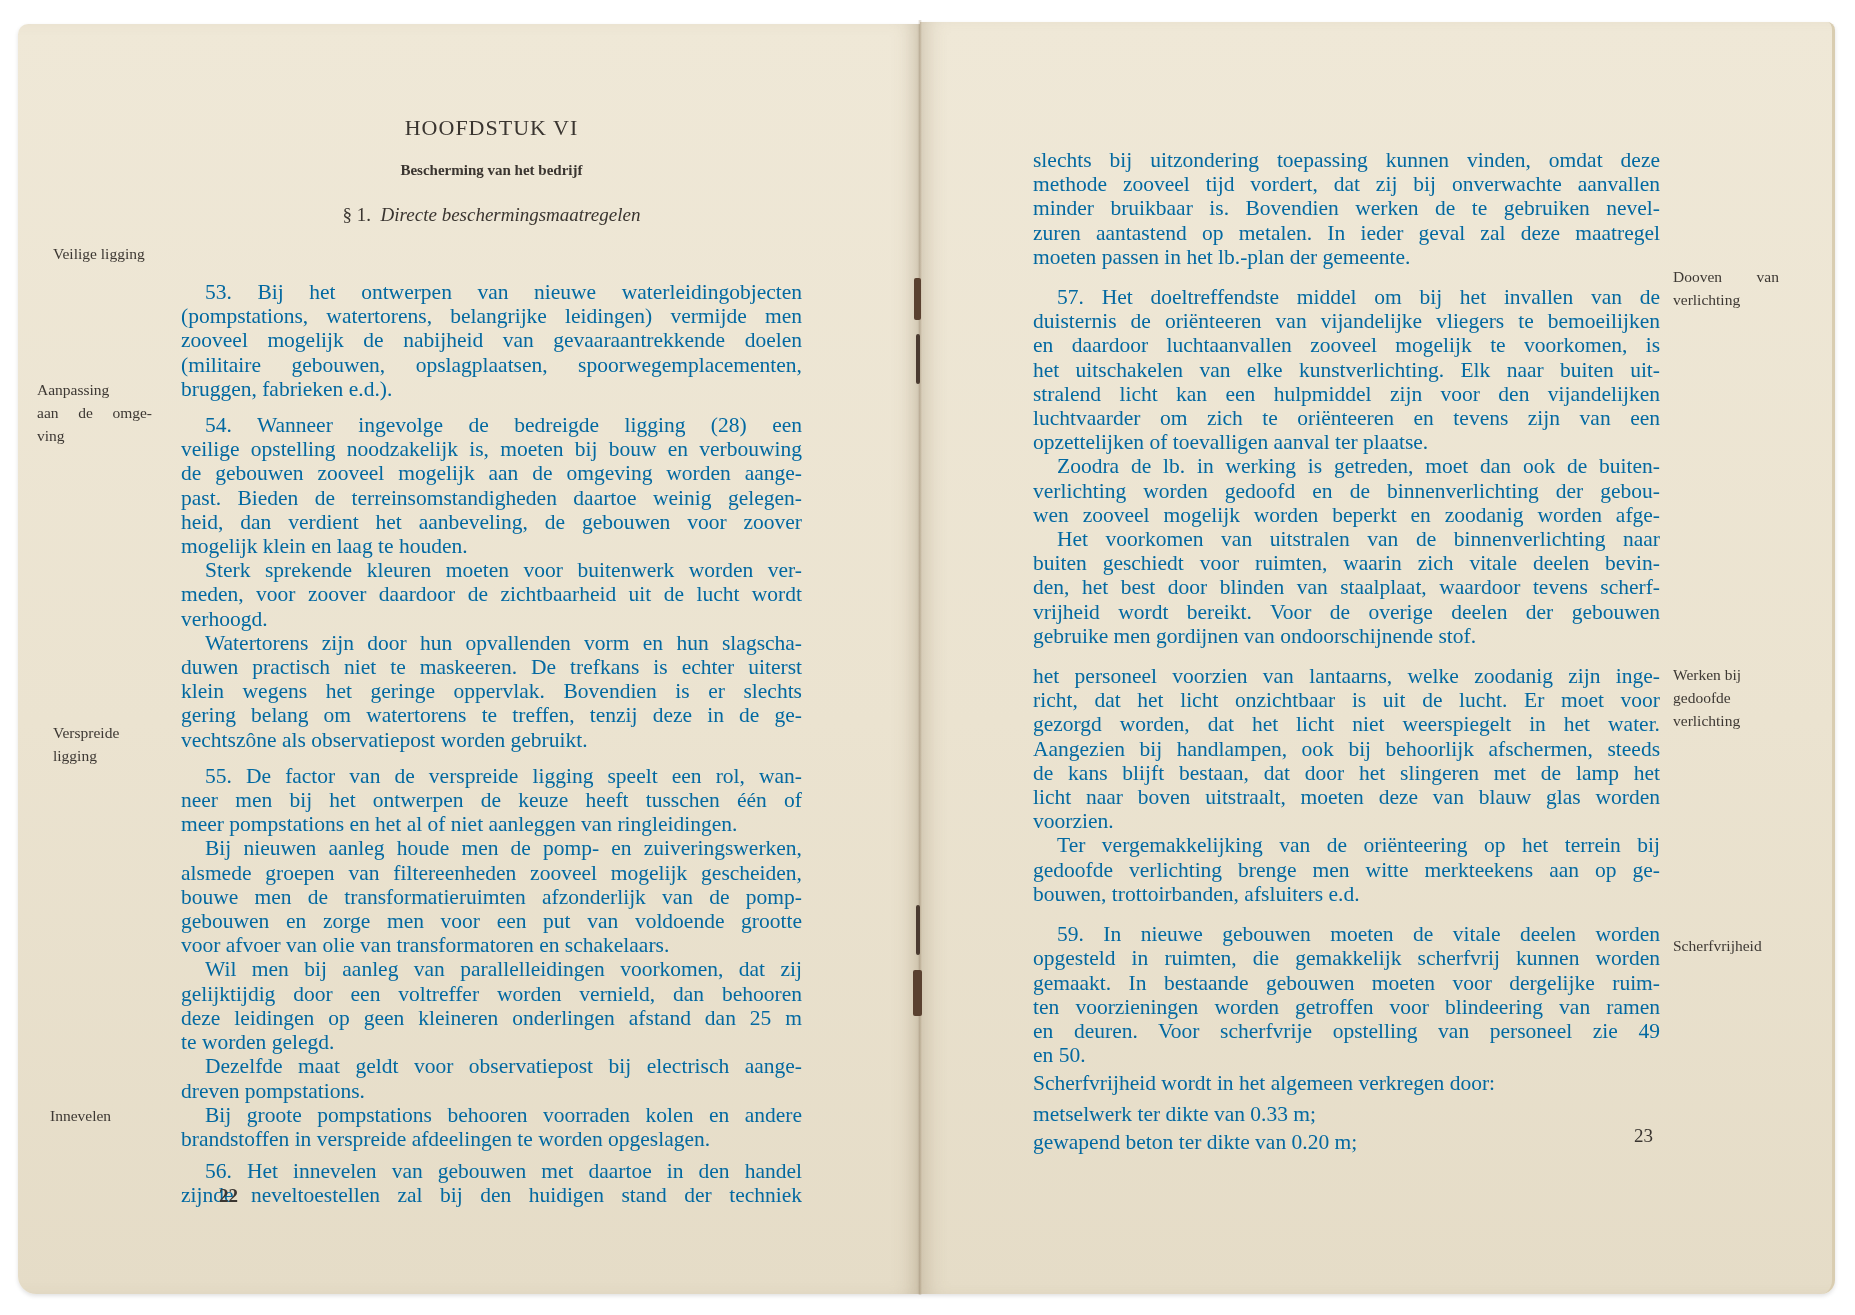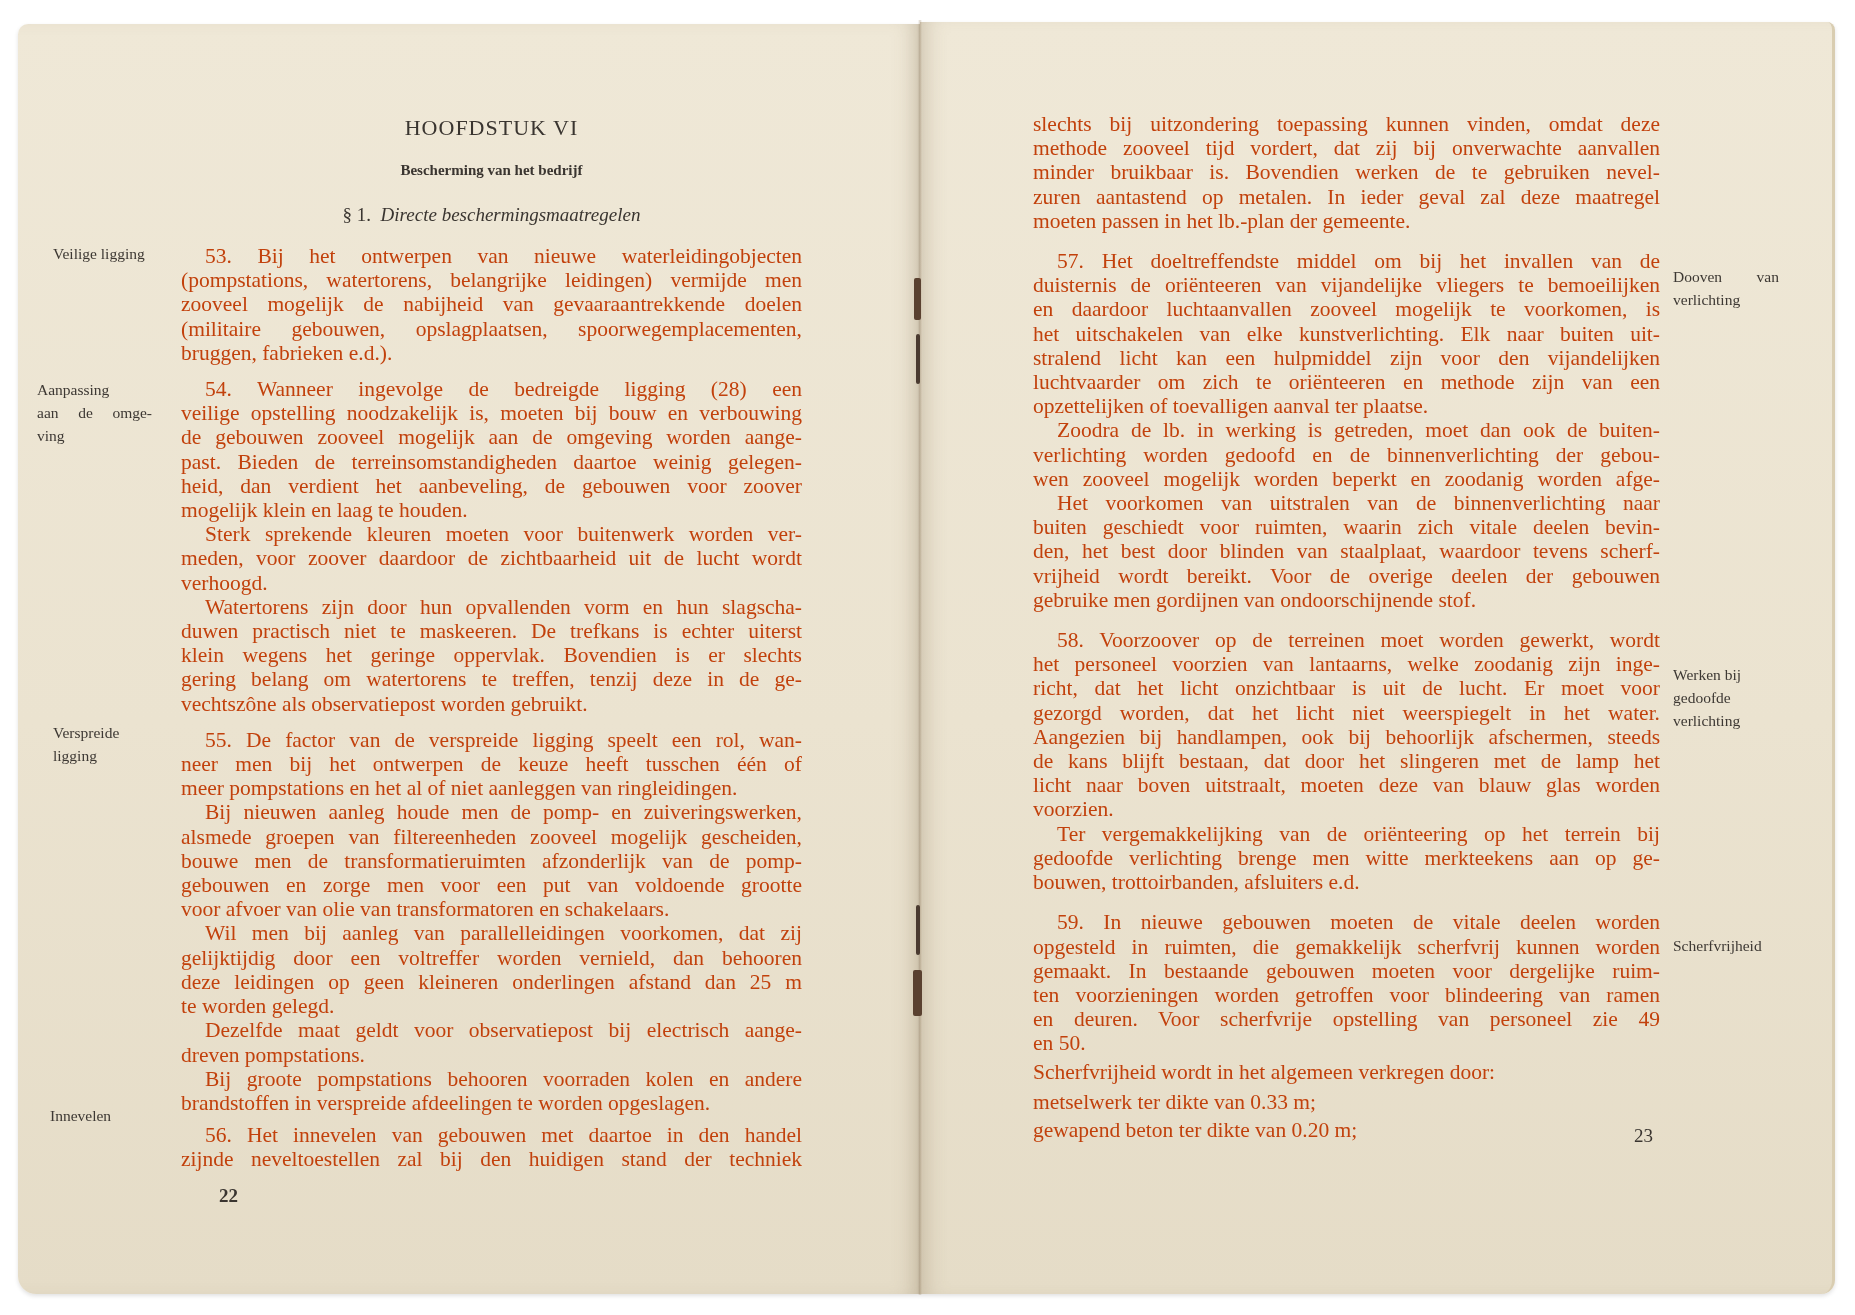--- a/index.html
+++ b/index.html
@@ -7,22 +7,22 @@
        font-family:"DejaVu Serif","Liberation Serif",serif;}
   .page{position:absolute;background:linear-gradient(180deg,#efe8d7 0%,#ebe3d0 55%,#e5dcc7 100%);}
   .page.left{left:18px;top:24px;width:902px;height:1270px;border-radius:10px 0 0 18px;
        box-shadow:inset -18px 0 22px -14px rgba(120,100,70,.35), 0 2px 4px rgba(0,0,0,.12);}
   .page.right{left:920px;top:22px;width:912px;height:1272px;border-radius:0 8px 14px 0;
        box-shadow:inset 18px 0 22px -14px rgba(120,100,70,.30), 0 2px 4px rgba(0,0,0,.12);
        border-right:3px solid #d9cdb1;}
   .spine{position:absolute;left:918px;top:20px;width:4px;height:1275px;
        background:linear-gradient(90deg,rgba(150,130,100,.0),rgba(150,130,100,.35),rgba(150,130,100,.0));}
   .staple{position:absolute;width:7px;background:#5a4130;border-radius:2px;}
-  .txt{position:absolute;color:#c2410c;font-family:"Liberation Serif","DejaVu Serif",serif;
-       font-size:21.5px;line-height:24.2px;}
+  .txt{position:absolute;color:#0369a1;font-family:"Liberation Serif","DejaVu Serif",serif;
+       font-size:21.5px;line-height:24.2px;margin-top:36px;}
   .line{display:block;white-space:nowrap;text-align:justify;text-align-last:justify;}
   .line.last{text-align-last:left;}
   .indent{padding-left:24px;}
   .para-gap{height:12px;}
   .side{position:absolute;color:#3d3833;font-family:"Liberation Serif","DejaVu Serif",serif;
        font-size:15.5px;line-height:23px;}
   .side .line{text-align:left;text-align-last:left;}
   .side.justify .line{text-align:justify;text-align-last:justify;}
   .title{position:absolute;color:#3a3530;font-family:"Liberation Serif",serif;text-align:center;white-space:nowrap;}
   .pnum{position:absolute;color:#3a3530;font-family:"Liberation Serif",serif;font-size:19px;}
@@ -135,38 +135,37 @@
     <span class="line">zuren aantastend op metalen. In ieder geval zal deze maatregel</span>
     <span class="line last">moeten passen in het lb.-plan der gemeente.</span>
   </div>
   <div class="para-gap" style="height:16px"></div>
   <div>
     <span class="line indent">57.  Het doeltreffendste middel om bij het invallen van de</span>
     <span class="line">duisternis de oriënteeren van vijandelijke vliegers te bemoeilijken</span>
     <span class="line">en daardoor luchtaanvallen zooveel mogelijk te voorkomen, is</span>
     <span class="line">het uitschakelen van elke kunstverlichting. Elk naar buiten uit-</span>
     <span class="line">stralend licht kan een hulpmiddel zijn voor den vijandelijken</span>
-    <span class="line">luchtvaarder om zich te oriënteeren en methode zijn van een</span>
+    <span class="line">luchtvaarder om zich te oriënteeren en tevens zijn van een</span>
     <span class="line last">opzettelijken of toevalligen aanval ter plaatse.</span>
   </div>
   <div>
     <span class="line indent">Zoodra de lb. in werking is getreden, moet dan ook de buiten-</span>
     <span class="line">verlichting worden gedoofd en de binnenverlichting der gebou-</span>
     <span class="line">wen zooveel mogelijk worden beperkt en zoodanig worden afge-</span>
   </div>
   <div>
     <span class="line indent">Het voorkomen van uitstralen van de binnenverlichting naar</span>
     <span class="line">buiten geschiedt voor ruimten, waarin zich vitale deelen bevin-</span>
     <span class="line">den, het best door blinden van staalplaat, waardoor tevens scherf-</span>
     <span class="line">vrijheid wordt bereikt. Voor de overige deelen der gebouwen</span>
     <span class="line last">gebruike men gordijnen van ondoorschijnende stof.</span>
   </div>
   <div class="para-gap" style="height:16px"></div>
   <div>
-    <span class="line indent">58.  Voorzoover op de terreinen moet worden gewerkt, wordt</span>
     <span class="line">het personeel voorzien van lantaarns, welke zoodanig zijn inge-</span>
     <span class="line">richt, dat het licht onzichtbaar is uit de lucht. Er moet voor</span>
     <span class="line">gezorgd worden, dat het licht niet weerspiegelt in het water.</span>
     <span class="line">Aangezien bij handlampen, ook bij behoorlijk afschermen, steeds</span>
     <span class="line">de kans blijft bestaan, dat door het slingeren met de lamp het</span>
     <span class="line">licht naar boven uitstraalt, moeten deze van blauw glas worden</span>
     <span class="line last">voorzien.</span>
   </div>
   <div>
     <span class="line indent">Ter vergemakkelijking van de oriënteering op het terrein bij</span>

